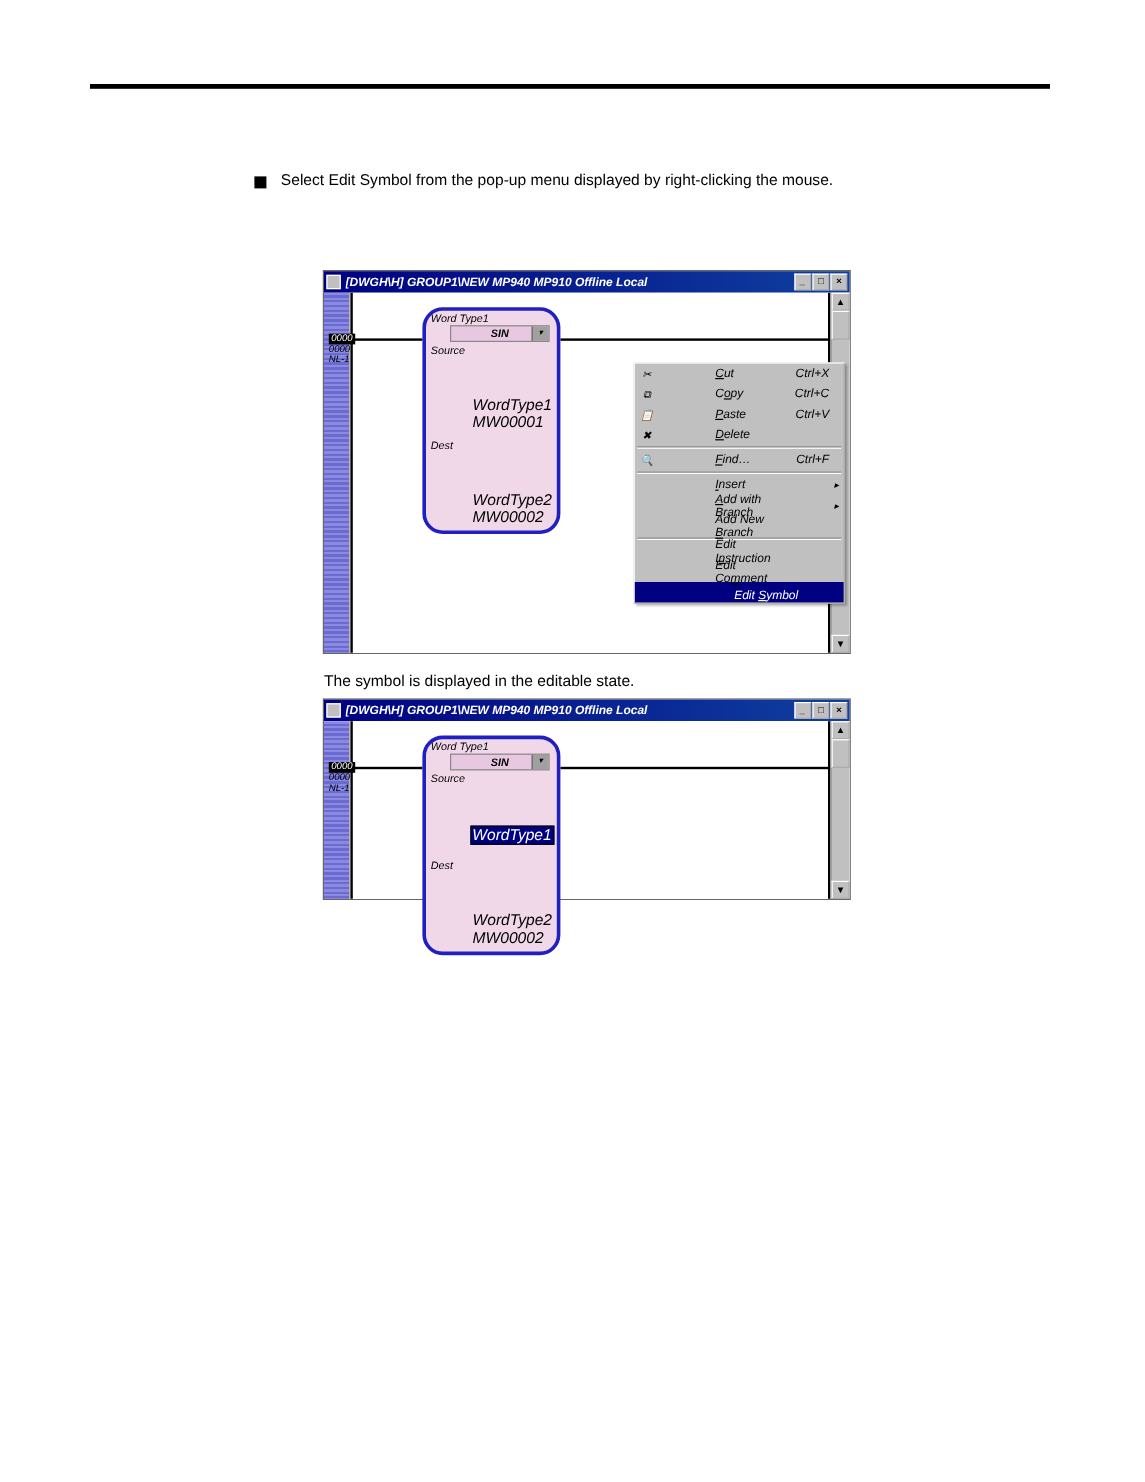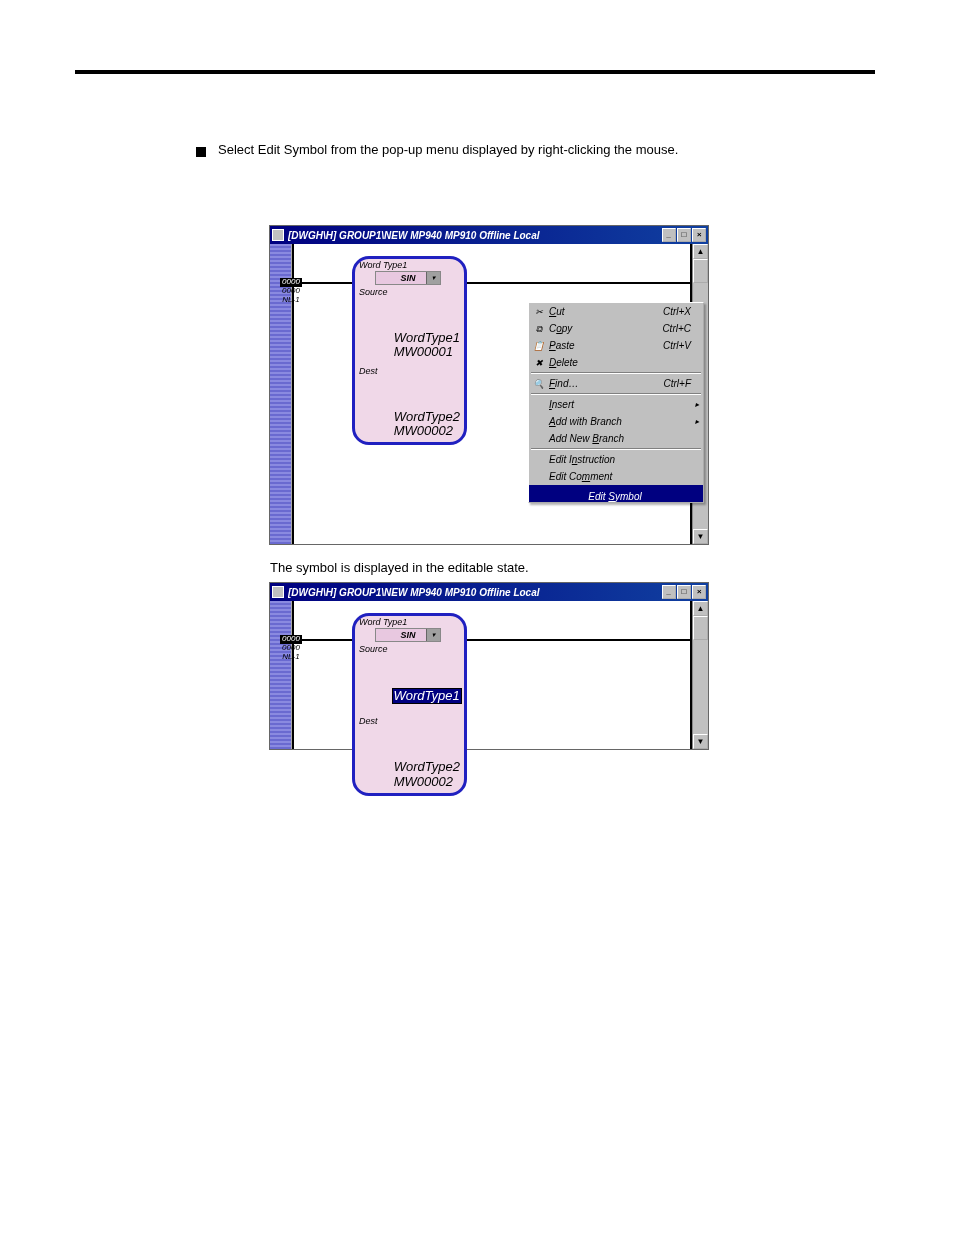--- a/index.html
+++ b/index.html
@@ -14,21 +14,21 @@
     position: absolute;
     top: 70px;
     left: 75px;
     width: 800px;
     height: 4px;
     background: #000;
   }
   .bullet-row {
     position: absolute;
     top: 142px;
-    left: 196px;
+    left: 212px;
     display: flex;
     align-items: center;
     font-size: 13px;
   }
   .bullet {
     width: 10px;
     height: 10px;
     background: #000;
     margin-right: 12px;
     margin-top: 4px;
@@ -116,21 +116,20 @@
     top: 15px; left: 0; width: 100%; height: 24px;
     background: #c0c0c0;
     border: 1px outset #fff;
   }
 
   .rung-tag {
     position: absolute;
     left: -18px;
     top: 34px;
     width: 34px;
-    text-align: center;
     font-size: 8px;
     line-height: 1.1;
   }
   .rung-tag .blk {
     background: #000; color: #fff;
     padding: 0 2px;
     display: inline-block;
     font-size: 8px;
   }
   .rung-tag .sub {
@@ -148,21 +147,21 @@
     background: #f0d8e8;
     font-size: 9px;
     padding-bottom: 4px;
   }
   .instr-title {
     font-size: 9px;
     padding: 1px 4px 0 4px;
   }
   .instr-op {
     margin: 1px 4px 2px 20px;
-    width: 66px;
+    width: 83px;
     border: 1px solid #888;
     background: #e8c8e0;
     position: relative;
   }
   .instr-op-center {
     text-align: center;
     font-weight: bold;
     padding: 1px 0;
   }
   .instr-op-drop {
@@ -221,21 +220,21 @@
     height: 17px;
     padding: 0 4px 0 2px;
   }
   .ctxitem .ico {
     width: 16px; height: 14px;
     text-align: center;
     font-size: 9px;
     line-height: 14px;
     margin-right: 2px;
   }
-  .ctxitem .lbl { flex: 1; }
+  .ctxitem .lbl { flex: 1; margin-left: 47px; }
   .ctxitem .lbl u { text-decoration: underline; }
   .ctxitem .sc { width: 42px; text-align: right; }
   .ctxitem .arr { width: 8px; text-align: right; font-size: 8px; }
   .ctxitem.selected { background: #000080; color: #fff; flex-direction: column; }
   .ctxsep {
     height: 2px;
     margin: 1px 2px;
     border-top: 1px solid #808080;
     border-bottom: 1px solid #fff;
   }

